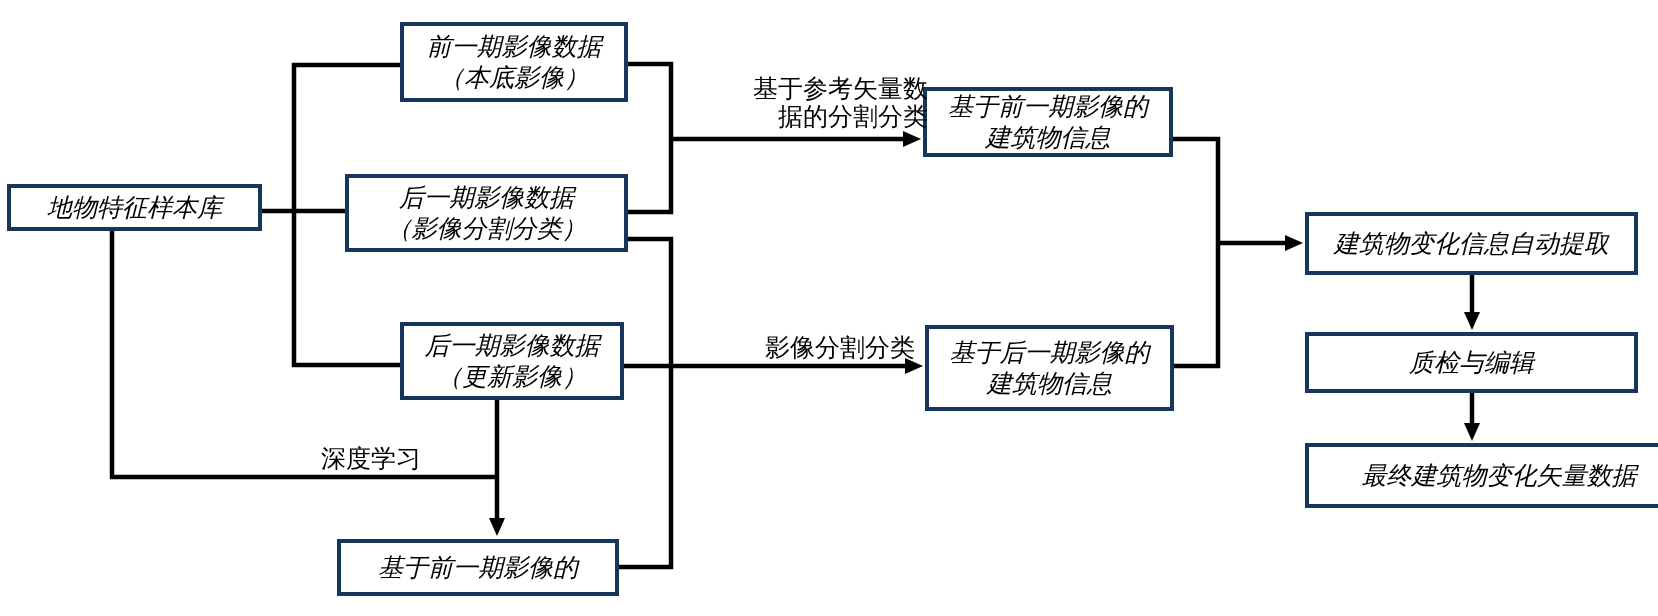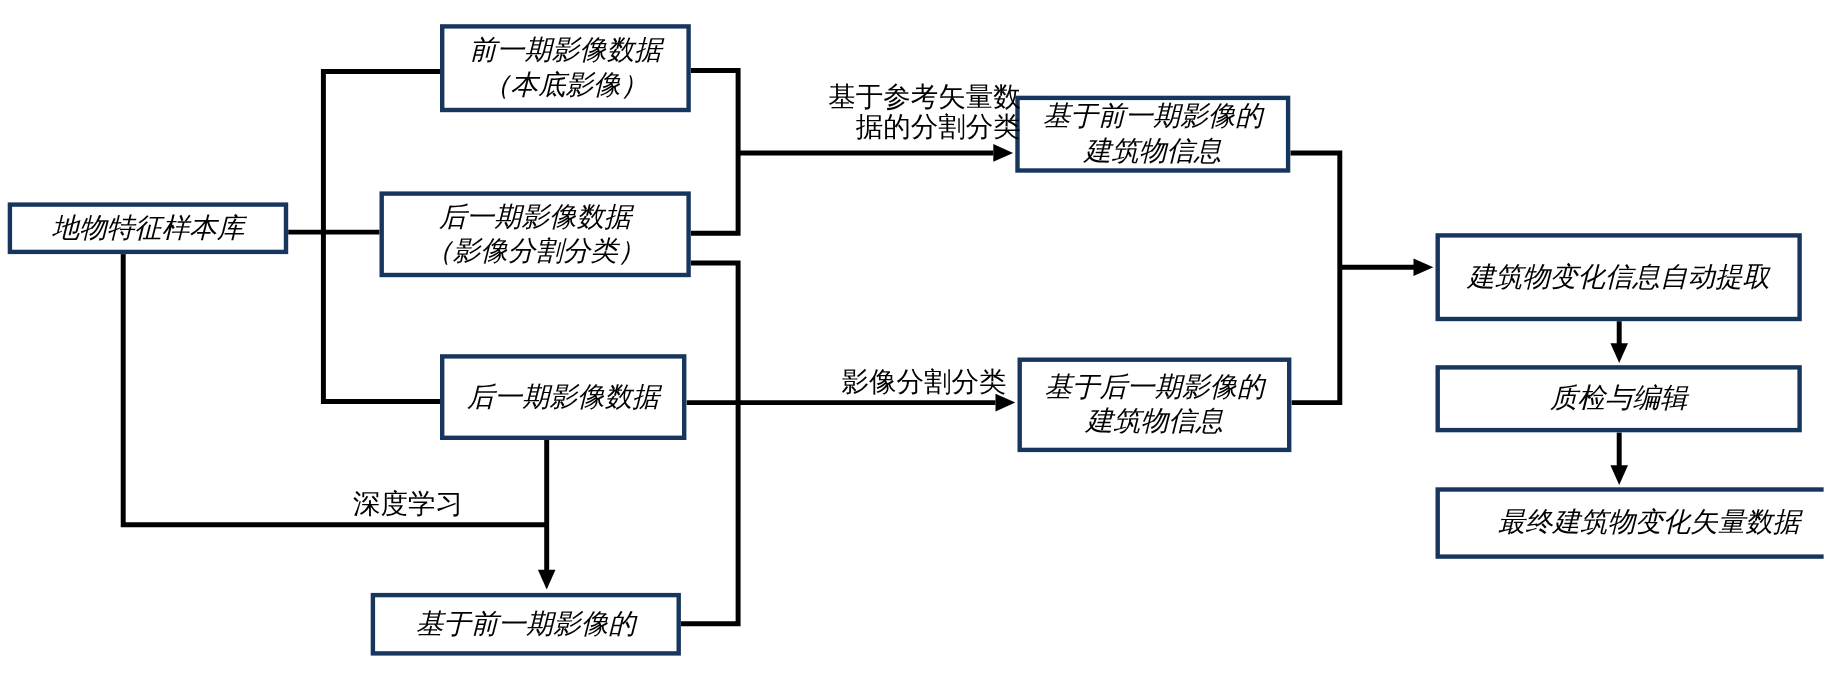--- a/index.html
+++ b/index.html
@@ -124,41 +124,42 @@
     <span>（本底影像）</span>
   </div>
 
   <div class="node" style="left:345px; top:174px; width:283px; height:78px">
     <span>后一期影像数据</span>
     <span>（影像分割分类）</span>
   </div>
 
   <div class="node" style="left:400px; top:322px; width:224px; height:78px">
     <span>后一期影像数据</span>
+    <span>（更新影像）</span>
   </div>
 
   <div class="node" style="left:7px; top:184px; width:255px; height:47px">
     <span>地物特征样本库</span>
   </div>
 
   <div class="node" style="left:923px; top:87px; width:250px; height:70px">
     <span>基于前一期影像的</span>
     <span>建筑物信息</span>
   </div>
 
   <div class="node" style="left:925px; top:325px; width:249px; height:86px">
     <span>基于后一期影像的</span>
     <span>建筑物信息</span>
   </div>
 
   <div class="node" style="left:337px; top:539px; width:282px; height:57px">
     <span>基于前一期影像的</span>
   </div>
 
-  <div class="node" style="left:1305px; top:212px; width:333px; height:80px">
+  <div class="node" style="left:1305px; top:212px; width:333px; height:63px">
     <span>建筑物变化信息自动提取</span>
   </div>
 
   <div class="node" style="left:1305px; top:332px; width:333px; height:61px">
     <span>质检与编辑</span>
   </div>
 
   <div class="node" style="left:1305px; top:443px; width:388px; height:65px">
     <span>最终建筑物变化矢量数据</span>
   </div>

